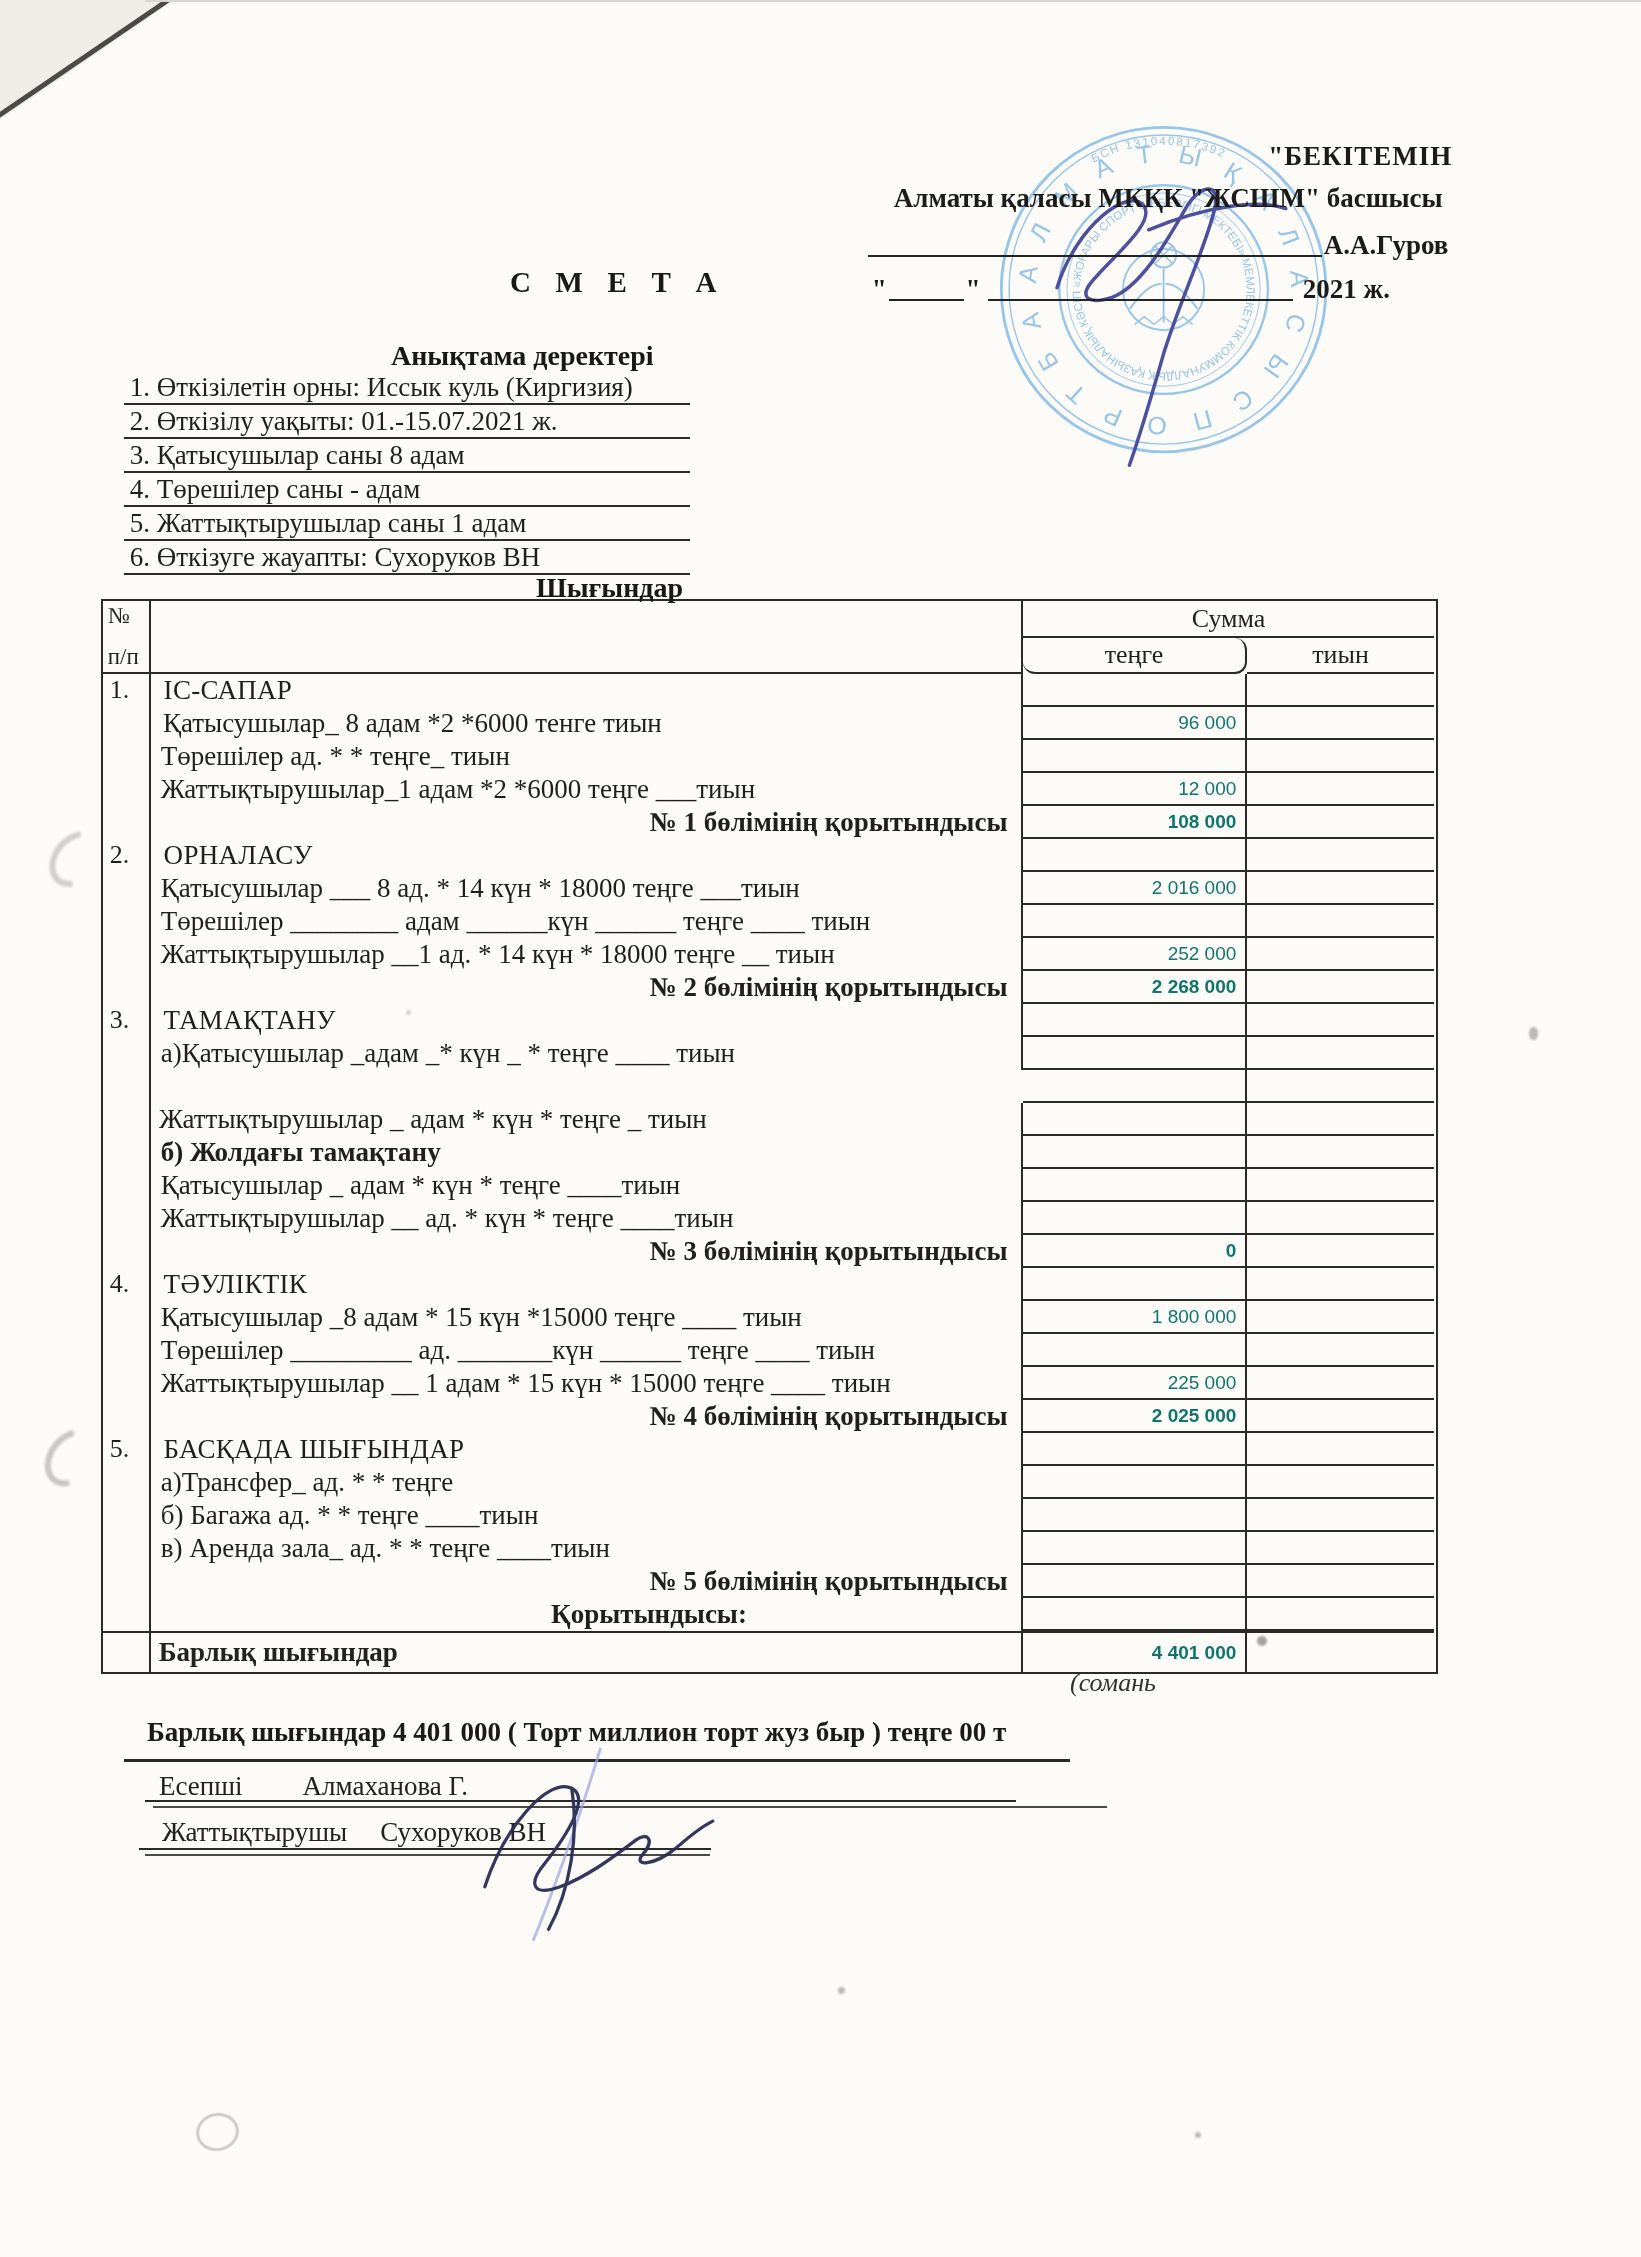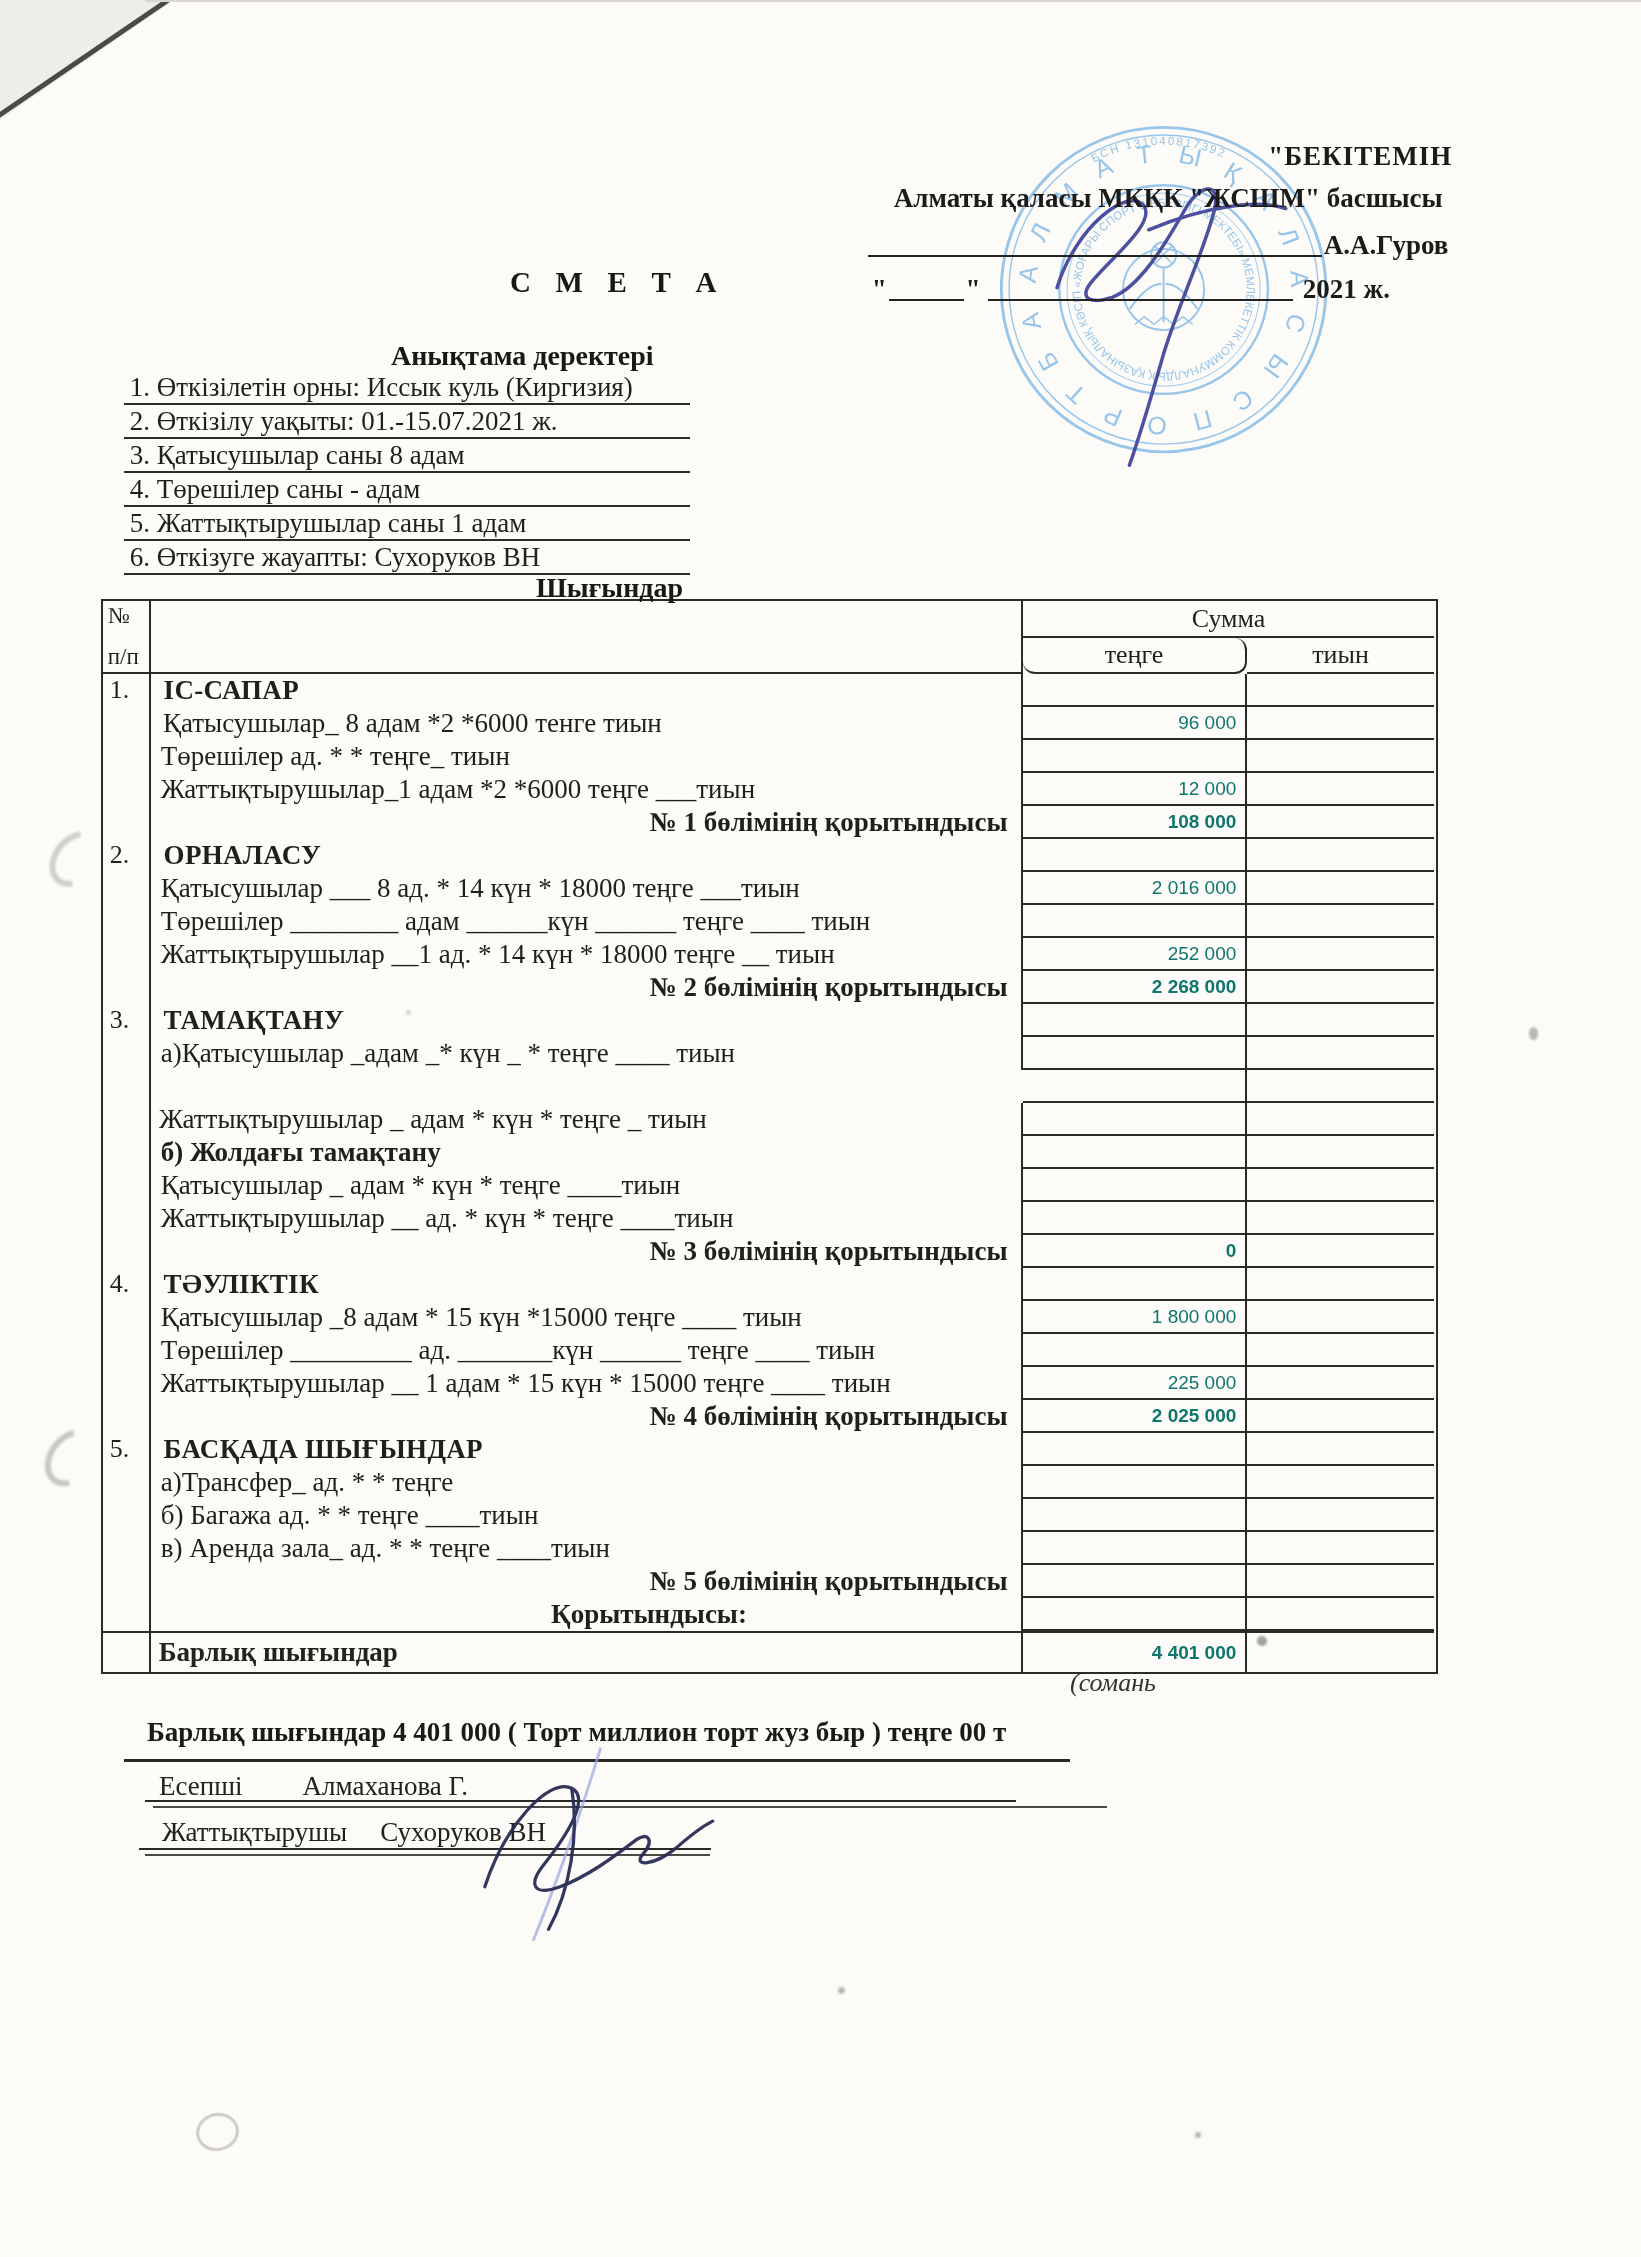--- a/index.html
+++ b/index.html
@@ -52,21 +52,21 @@
       border:2.9px solid #2b2a27;background:transparent;}
   .cell{box-sizing:border-box;overflow:visible;white-space:nowrap;}
   .b-r{border-right:2.4px solid #2b2a27;}
   .b-b{border-bottom:2.4px solid #2b2a27;}
   .b-t{border-top:2.4px solid #2b2a27;}
   .no-head{display:flex;flex-direction:column;justify-content:space-between;
            font-size:23px;padding:1.9px 1.9px 1.9px 4.8px;color:#201f1d;}
   .hc{display:flex;align-items:center;justify-content:center;font-size:26px;color:#201f1d;}
   .no-cell{font-size:26px;padding:1px 0 0 6.8px;color:#201f1d;}
   .desc{font-size:27px;line-height:32px;color:#201f1d;padding-left:9.7px;}
-  .d-section{font-weight:bold;font-size:27px;padding-left:12.6px;letter-spacing:0.3px;}
+  .d-section{font-weight:normal;font-size:27px;padding-left:12.6px;letter-spacing:0.3px;}
   .d-subsection{font-weight:bold;font-size:27px;}
   .d-total{font-weight:bold;text-align:right;padding-right:13.5px;font-size:27px;}
   .d-center{font-weight:bold;text-align:center;padding-left:126px;font-size:27px;}
   .d-final{font-weight:bold;font-size:27px;display:flex;align-items:center;padding-left:7.7px;}
   .amt{font-family:"Liberation Sans",sans-serif;font-size:19px;color:#0f766e;
        display:flex;align-items:center;justify-content:flex-end;padding-right:8.7px;}
   .amt.bval{font-weight:bold;}
 
   
   .soman{position:absolute;left:1070px;top:1668px;font-size:26px;font-style:italic;color:#33322f;}

